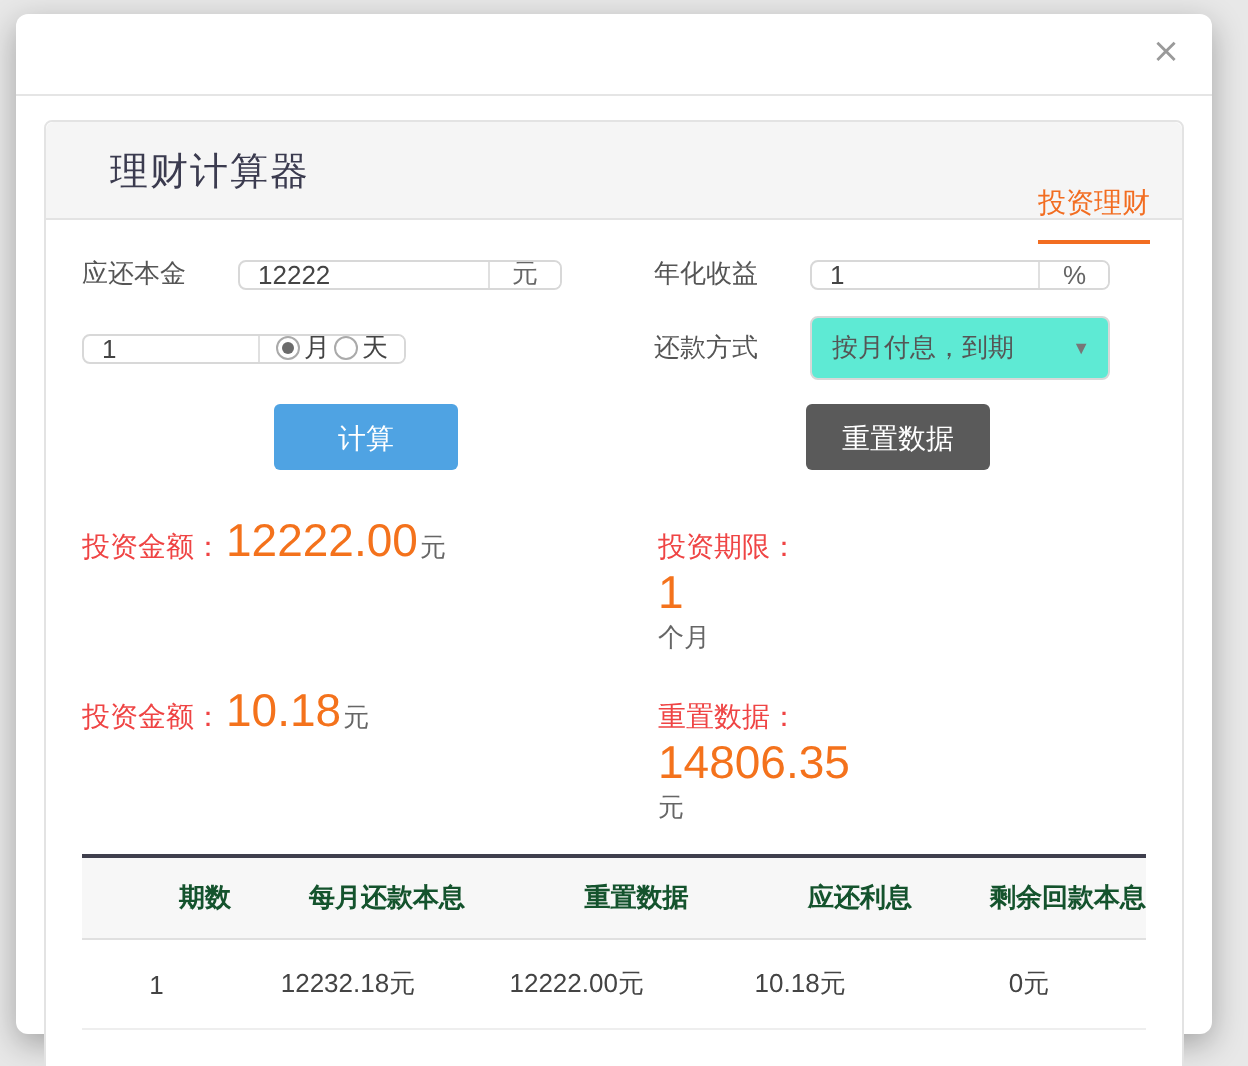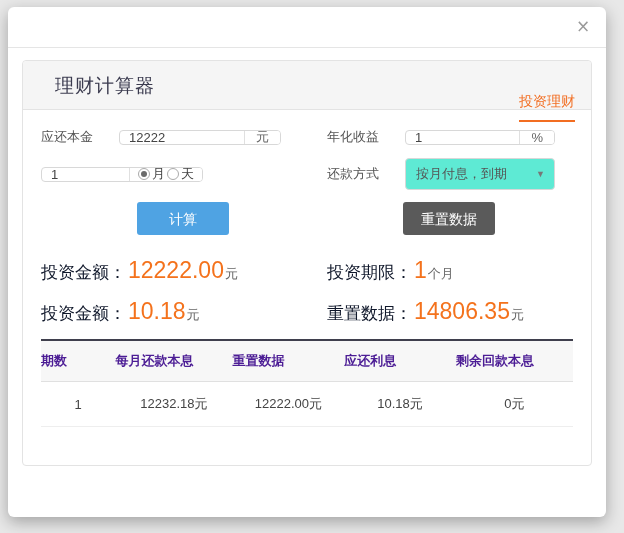--- a/index.html
+++ b/index.html
@@ -246,24 +246,24 @@
     display: flex;
     align-items: baseline;
     margin-bottom: 14px;
   }
   .res-col {
     width: 50%;
     display: flex;
     align-items: baseline;
     box-sizing: border-box;
   }
-  .res-col.right { padding-left: 20px; }
+  .res-col.right { padding-left: 20px; flex-direction: column; }
   .res-label {
-    font-size: 17px;
-    color: #0f172a;
+    font-size: 14px;
+    color: #ef4444;
     white-space: nowrap;
   }
   .res-value {
     font-size: 23px;
     color: #f4721c;
     margin-left: 2px;
     letter-spacing: 0px;
   }
   .res-unit {
     font-size: 13px;
@@ -277,22 +277,22 @@
     border-collapse: collapse;
     margin-top: 12px;
     table-layout: fixed;
   }
   .tbl thead th {
     background: #f7f7f7;
     border-top: 2px solid #3f3f4d;
     border-bottom: 1px solid #e0e0e0;
     font-size: 13px;
     font-weight: bold;
-    color: #4c1d95;
-    text-align: left;
+    color: #14532d;
+    text-align: right;
     padding: 11px 0;
   }
   .tbl tbody td {
     font-size: 13px;
     color: #444;
     text-align: center;
     padding: 13px 0;
     border-bottom: 1px solid #eee;
   }
   .tbl-spacer { height: 28px; }

